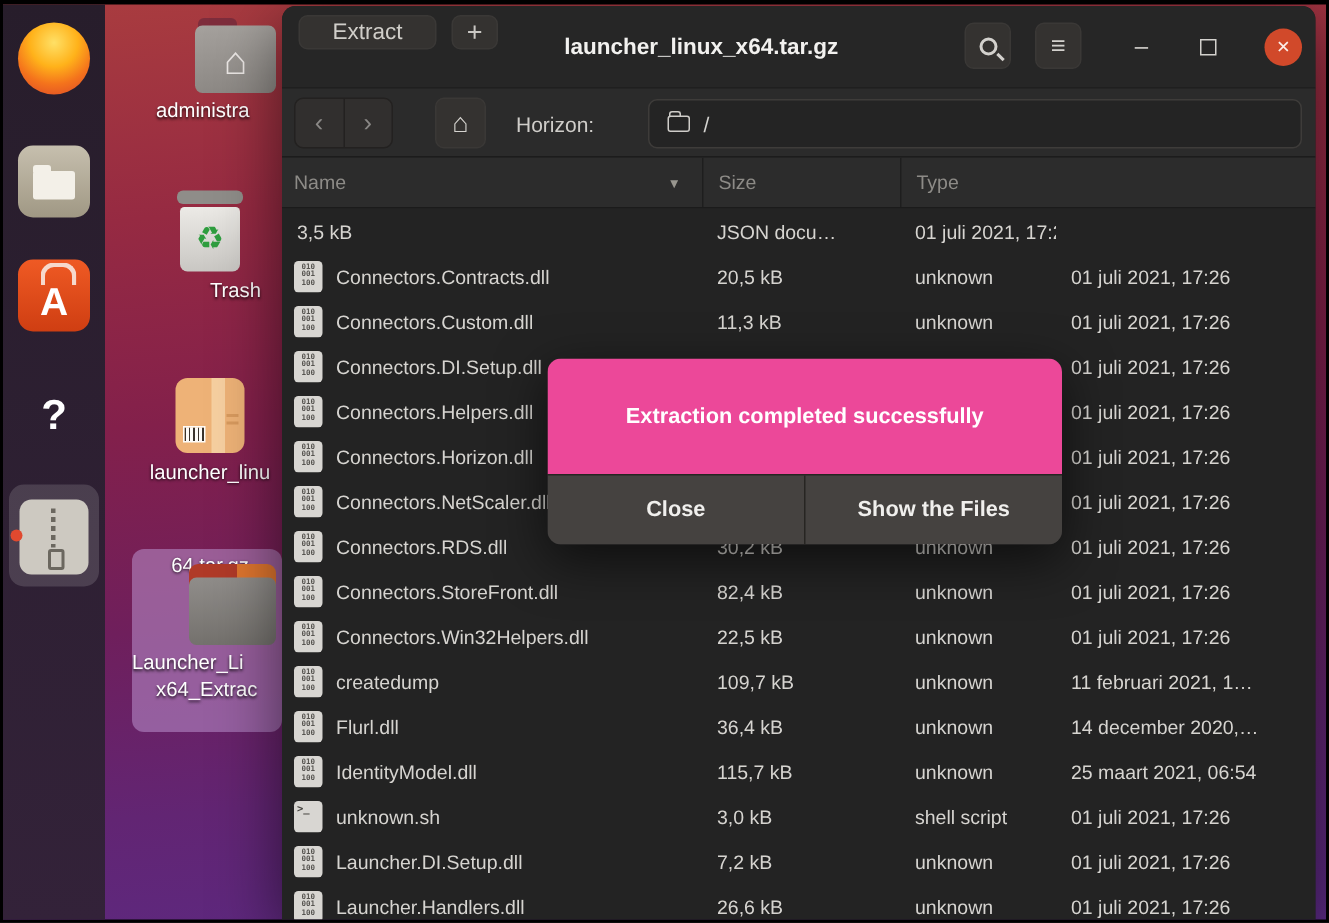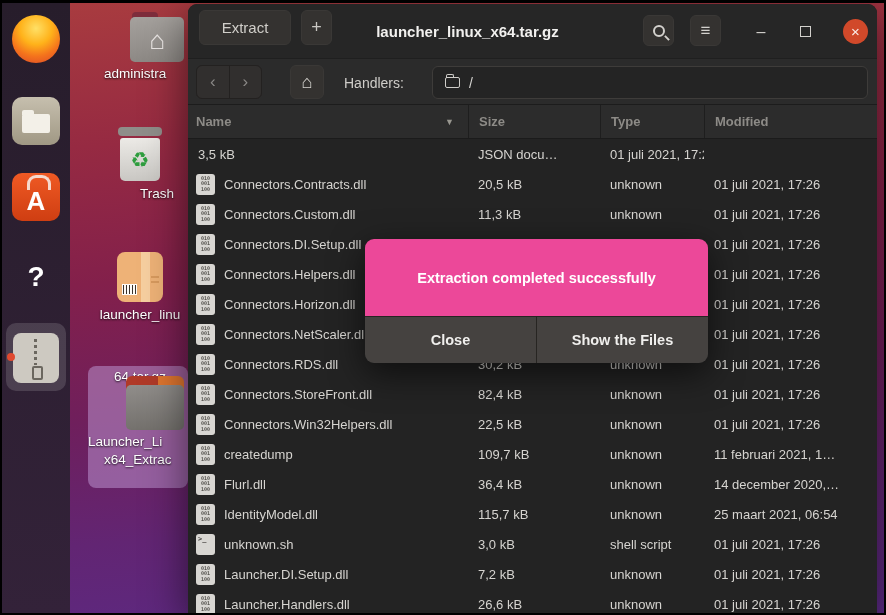--- a/index.html
+++ b/index.html
@@ -83,21 +83,21 @@
     background:repeating-linear-gradient(180deg,#6b675f 0 3px,transparent 3px 6px); }
   .ic-archive::after { content:""; position:absolute; left:19px; top:33px; width:7px; height:10px;
     border:2px solid #6b675f; border-radius:2px; background:#cdc9c1; }
 
   
   .window { position:absolute; left:188px; top:4px; width:689px; height:609px; z-index:10;
     background:#232323; border-radius:9px 9px 0 0; overflow:hidden;
     box-shadow:0 12px 44px rgba(0,0,0,.55); display:flex; flex-direction:column; }
 
   .titlebar { position:relative; height:54px; background:#262626; flex:0 0 auto; }
-  .tb-btn { position:absolute; top:6px; height:35px; background:#343230; border:1px solid #3a3836;
+  .tb-btn { position:absolute; top:6px; height:23px; background:#343230; border:1px solid #3a3836;
     border-radius:6px; color:#d0cec9; font-size:15px; display:flex; align-items:center; justify-content:center; }
   .tb-extract { left:11px; width:92px; }
   .tb-add { left:113px; width:31px; font-size:18px; color:#c9c7c3; }
   .tb-title { position:absolute; left:100px; right:230px; top:0; height:54px; display:flex;
     align-items:center; justify-content:center; color:#f2f1ef; font-weight:bold; font-size:15px; white-space:nowrap; }
   .tb-sq { position:absolute; top:11px; width:31px; height:31px; background:#343230; border:1px solid #3a3836;
     border-radius:6px; display:flex; align-items:center; justify-content:center; color:#d3d1cd; }
   .tb-search { left:455px; }
   .mag { position:relative; width:12px; height:12px; border:2px solid #d3d1cd; border-radius:50%; }
   .mag::after { content:""; position:absolute; left:9px; top:10px; width:6px; height:2px;
@@ -121,21 +121,21 @@
   .loc-label { position:absolute; left:156px; top:0; height:47px; display:flex; align-items:center;
     color:#cfcdc9; font-size:14px; }
   .loc-input { position:absolute; left:244px; top:7px; width:436px; height:33px; background:#242424;
     border:1px solid #3e3c3a; border-radius:6px; display:flex; align-items:center; gap:9px;
     padding-left:12px; color:#d5d4d1; font-size:14px; }
   .folder-glyph { position:relative; width:15px; height:11px; border:1.5px solid #cfcdc9; border-radius:2px; }
   .folder-glyph::before { content:""; position:absolute; left:0; top:-4px; width:6px; height:3px;
     border:1.5px solid #cfcdc9; border-bottom:none; border-radius:2px 2px 0 0; }
 
   .thead { display:grid; grid-template-columns:280px 132px 104px 1fr; height:34px; background:#2c2c2c;
-    border-bottom:1px solid #1b1b1b; flex:0 0 auto; color:#8d8b87; font-weight:bold; font-size:13px; }
+    border-bottom:1px solid #1b1b1b; flex:0 0 auto; color:#8d8b87; font-weight:normal; font-size:13px; }
   .hcell { display:flex; align-items:center; padding-left:10px; }
   .hcell + .hcell { border-left:1px solid #1e1e1e; }
   .hcell.first { padding-left:8px; }
   .sort-arrow { margin-left:auto; padding-right:14px; font-size:9px; color:#98968f; }
 
   .list { flex:1 1 auto; overflow:hidden; background:#232323; }
   .row { display:grid; grid-template-columns:280px 132px 104px 1fr; height:30px; align-items:center;
     color:#d6d4d0; font-size:13px; }
   .cell { padding-left:10px; white-space:nowrap; overflow:hidden; }
   .namecell { display:flex; align-items:center; gap:9px; padding-left:8px; overflow:hidden; white-space:nowrap; }
@@ -218,35 +218,34 @@
     <div class="wc-max"></div>
     <div class="wc-close" style="background: rgb(209, 73, 42);">×</div>
   </div>
 
   <div class="toolbar">
     <div class="nav-pair">
       <div class="nav-half">‹</div>
       <div class="nav-half">›</div>
     </div>
     <div class="home-btn">⌂</div>
-    <div class="loc-label">Handlers:</div>
+    <div class="loc-label">Horizon:</div>
     <div class="loc-input">
       <span class="folder-glyph"></span>
       <span>/</span>
     </div>
   </div>
 
   <div class="thead">
     <div class="hcell first">
       <span>Name</span>
       <span class="sort-arrow">▼</span>
     </div>
     <div class="hcell">Size</div>
     <div class="hcell">Type</div>
-    <div class="hcell">Modified</div>
   </div>
 
   <div class="list">
   <div class="row">
     <div class="cell c-size">3,5 kB</div>
     <div class="cell c-type">JSON docu…</div>
     <div class="cell c-mod">01 juli 2021, 17:26</div>
   </div>
 
   <div class="row">

